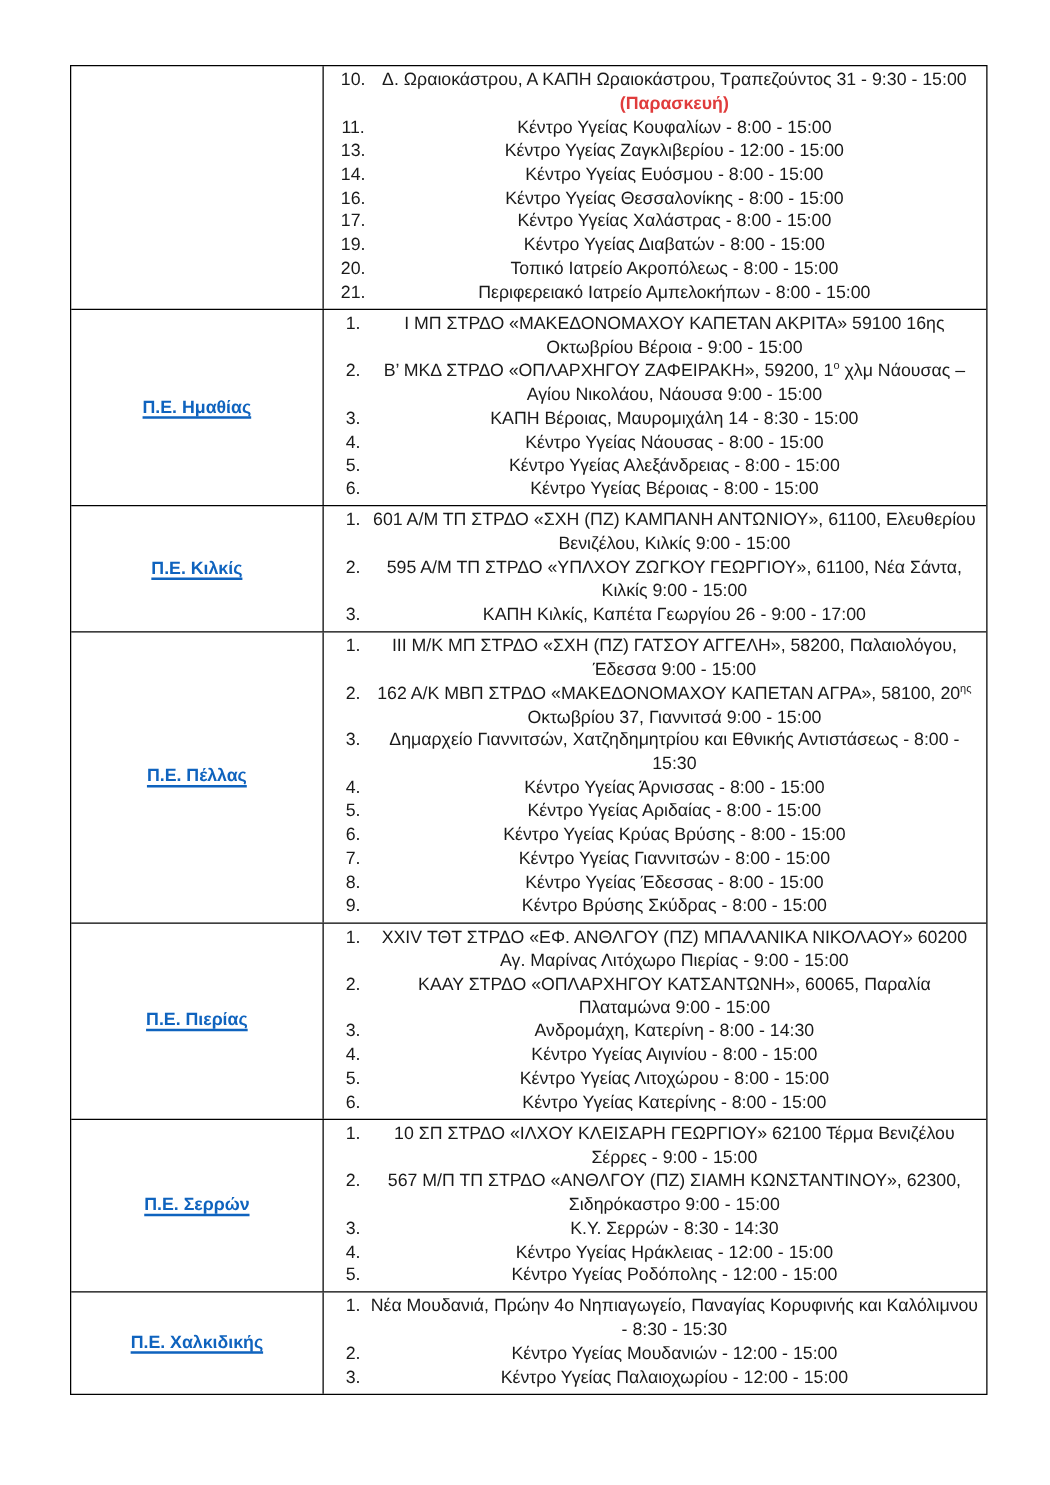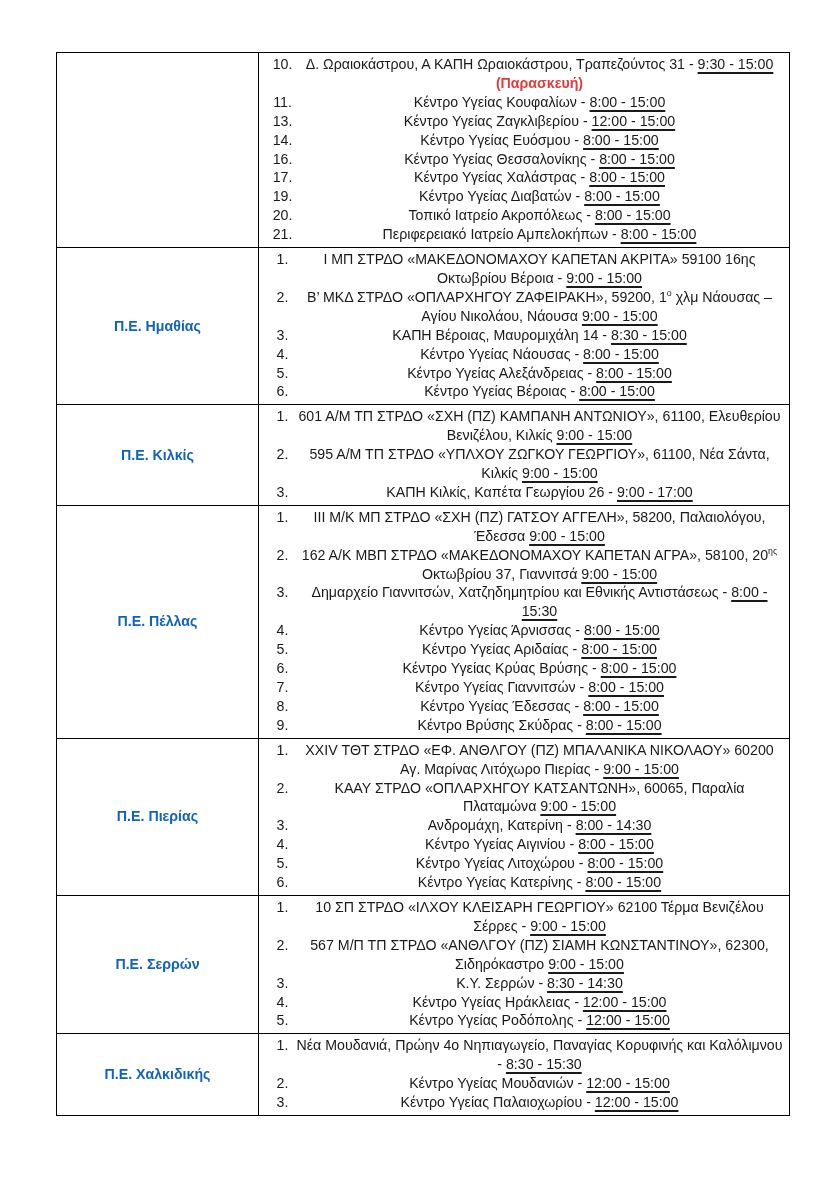--- a/index.html
+++ b/index.html
@@ -27,30 +27,30 @@
     border-right:1.5px solid var(--border);
     display:flex;align-items:center;justify-content:center;
     padding:2px;
   }
   .cell-list{
     flex:1;box-sizing:border-box;
     padding:2px 6px 3px 10px;
   }
   .region-link{
     color:var(--link);font-weight:700;
+    text-decoration:underline;
     text-underline-offset:3px;
     text-decoration-thickness:1.5px;
     cursor:pointer;
     white-space:nowrap;
   }
   .item{display:flex;align-items:flex-start;}
   .num{flex:0 0 27px;}
   .txt{flex:1;min-width:0;}
   .u{
-    text-decoration:underline;
     text-underline-offset:3px;
     text-decoration-thickness:1.5px;
   }
   .red{color:var(--red);font-weight:bold;}
   .sup{vertical-align:super;font-size:0.62em;line-height:0;}
 </style>
 </head>
 <body>
 
 <div class="page">

